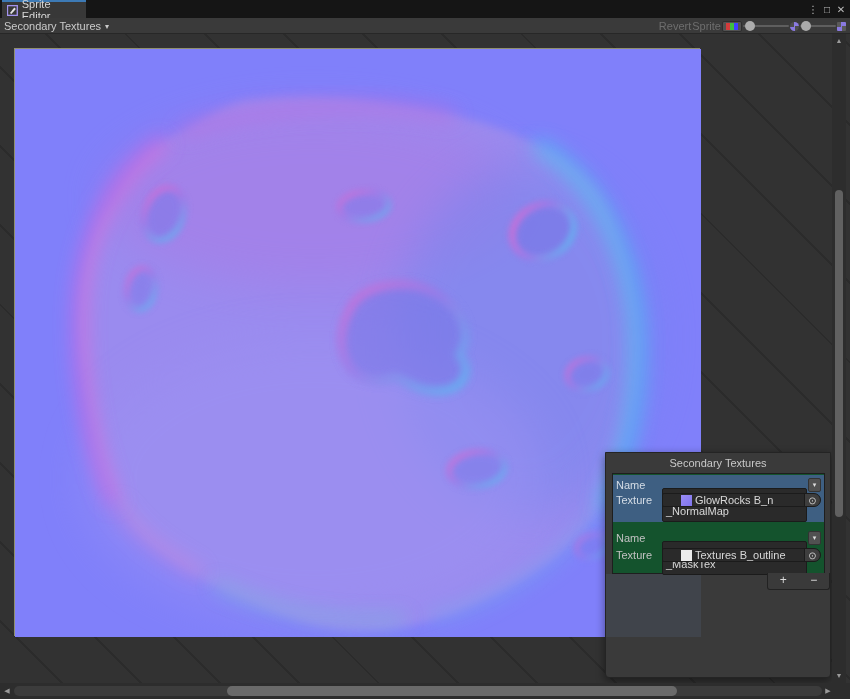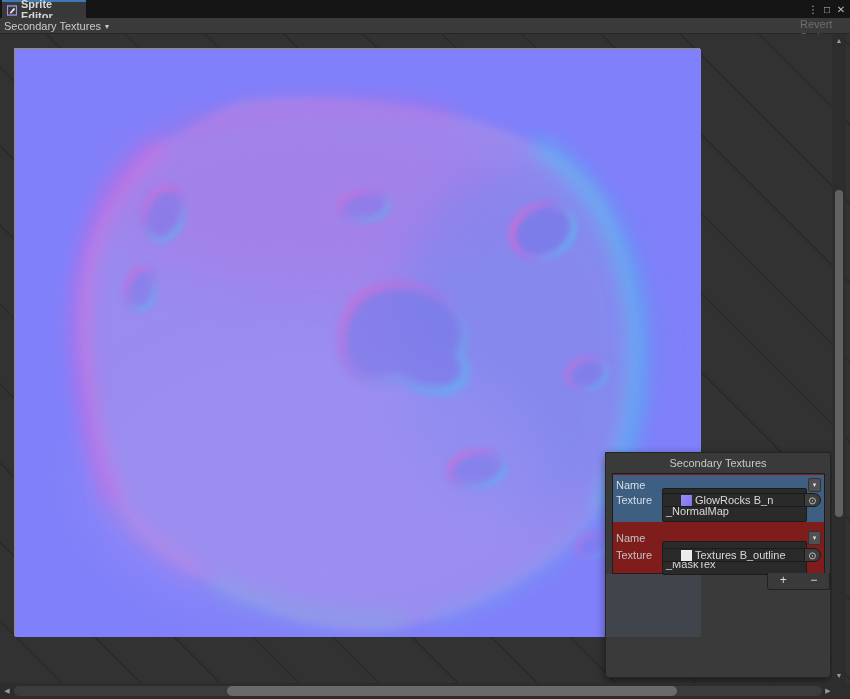--- a/index.html
+++ b/index.html
@@ -3,31 +3,31 @@
 <meta charset="utf-8">
 <style>
   * { margin:0; padding:0; box-sizing:border-box; }
   html,body { width:850px; height:699px; overflow:hidden; background:#323232;
     font-family:"Liberation Sans", sans-serif; -webkit-font-smoothing:antialiased; }
 
   
   .titlebar { position:absolute; left:0; top:0; width:850px; height:18px; background:#151515; }
   .tab { position:absolute; left:2px; top:0; height:18px; width:84px; background:#383838;
     border-top:2px solid #3d7ab5; display:flex; align-items:center; gap:4px; padding:0 5px;
-    font-size:11px; color:#d8d8d8;font-weight:bold; }
+    font-size:11px; color:#d8d8d8; }
   .win-controls { position:absolute; right:2px; top:0; height:18px; display:flex; align-items:center; }
   .win-controls span { width:14px; text-align:center; color:#bdbdbd; font-size:10px; cursor:default; }
 
   
   .toolbar { position:absolute; left:0; top:18px; width:850px; height:16px; background:#3a3a3a;
     border-bottom:1px solid #272727; }
   .mode-dd { position:absolute; left:4px; top:1px; height:14px; display:flex; align-items:center; gap:4px;
     font-size:11px; color:#cacaca; }
   .mode-dd .arrow { font-size:8px; color:#cacaca; }
-  .tb-right { position:absolute; right:4px; top:0; height:16px; display:flex; align-items:flex-start; gap:1px;flex-direction:column; }
+  .tb-right { position:absolute; right:4px; top:0; height:16px; display:flex; align-items:center; gap:1px; }
   .tb-btn-disabled { font-size:11px; color:#6e6e6e; }
   .rgb-btn { width:20px; height:11px; background:#525252; border:1px solid #2d2d2d; border-radius:2px;
     display:flex; align-items:center; justify-content:center; }
   .rgb-btn .stripes { width:12px; height:7px;
     background:linear-gradient(90deg,#d23b3b 0 33%,#3fbf3f 33% 66%,#4040ff 66%); }
   .slider { position:relative; height:10px; display:flex; align-items:center; }
   .slider .track { height:2px; background:#5e5e5e; width:100%; border-radius:1px; }
   .slider .handle { position:absolute; top:0; width:10px; height:10px; border-radius:50%; background:#ababab; }
   .sl1 { width:46px; } .sl2 { width:36px; }
   .mip-icon { width:9px; height:9px; border-radius:50%;
@@ -53,21 +53,21 @@
   .h-left { left:1px; } .h-right { left:822px; }
   .h-track { position:absolute; left:14px; top:3px; width:808px; height:10px; background:#3c3c3c; border-radius:5px; }
   .h-thumb { position:absolute; left:227px; top:3px; width:450px; height:10px; background:#6a6a6a; border-radius:5px; }
 
   
   .panel { position:absolute; left:605px; top:418px; width:226px; height:226px; background:#3a3a3a;
     border:1px solid #242424; border-radius:0 0 4px 4px; box-shadow:0 3px 10px rgba(0,0,0,0.45); }
   .panel-tint { position:absolute; left:0; top:121px; width:95px; height:63px; background:#40444b; }
   .panel-header { position:absolute; left:0; top:0; width:100%; height:20px; display:flex;
     align-items:center; justify-content:center; font-size:11px; color:#c8c8c8; }
-  .listbox { position:absolute; left:6px; top:20px; width:213px; height:101px; background:#7f1d1d;
+  .listbox { position:absolute; left:6px; top:20px; width:213px; height:101px; background:#14532d;
     border:1px solid #1e1e1e; }
   .entry { position:relative; }
   .entry.selected { background:#3e5f82; height:47px; }
   .row { display:flex; align-items:center; height:16px; margin:1px 3px; }
   .row .lbl { width:46px; font-size:11px; color:#c2c2c2; }
   .entry.selected .lbl { color:#d5dde6; }
   .field { flex:1; height:14px; background:#2a2a2a; border:1px solid #1b1b1b; border-radius:2px;
     font-size:11px; color:#d8d8d8; padding:16px 3px; line-height:12px; white-space:nowrap; overflow:hidden;margin-top:40px; }
   .dd-btn { width:13px; height:14px; margin-left:1px; background:#515151; border:1px solid #333;
     border-radius:2px; display:flex; align-items:center; justify-content:center; font-size:7px; color:#ddd; }

